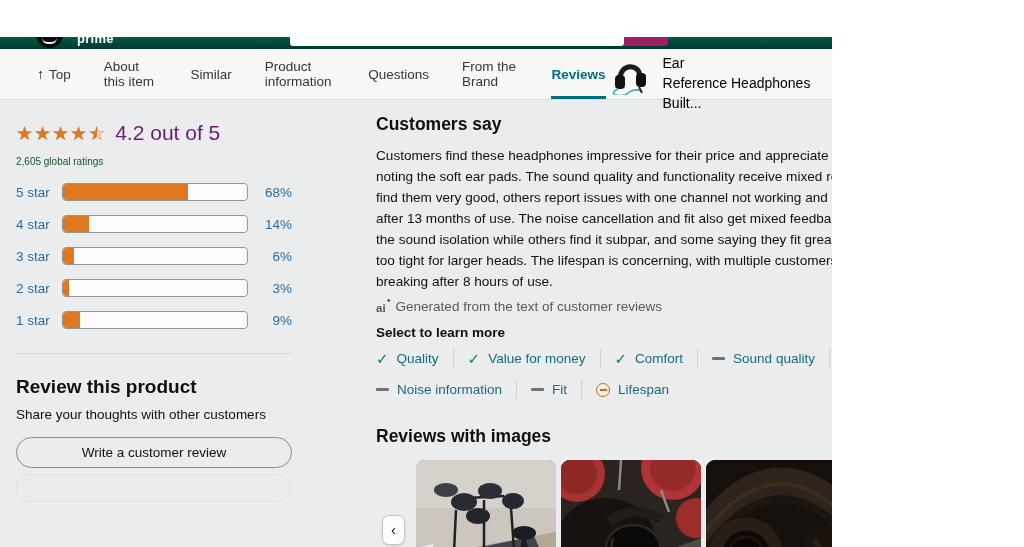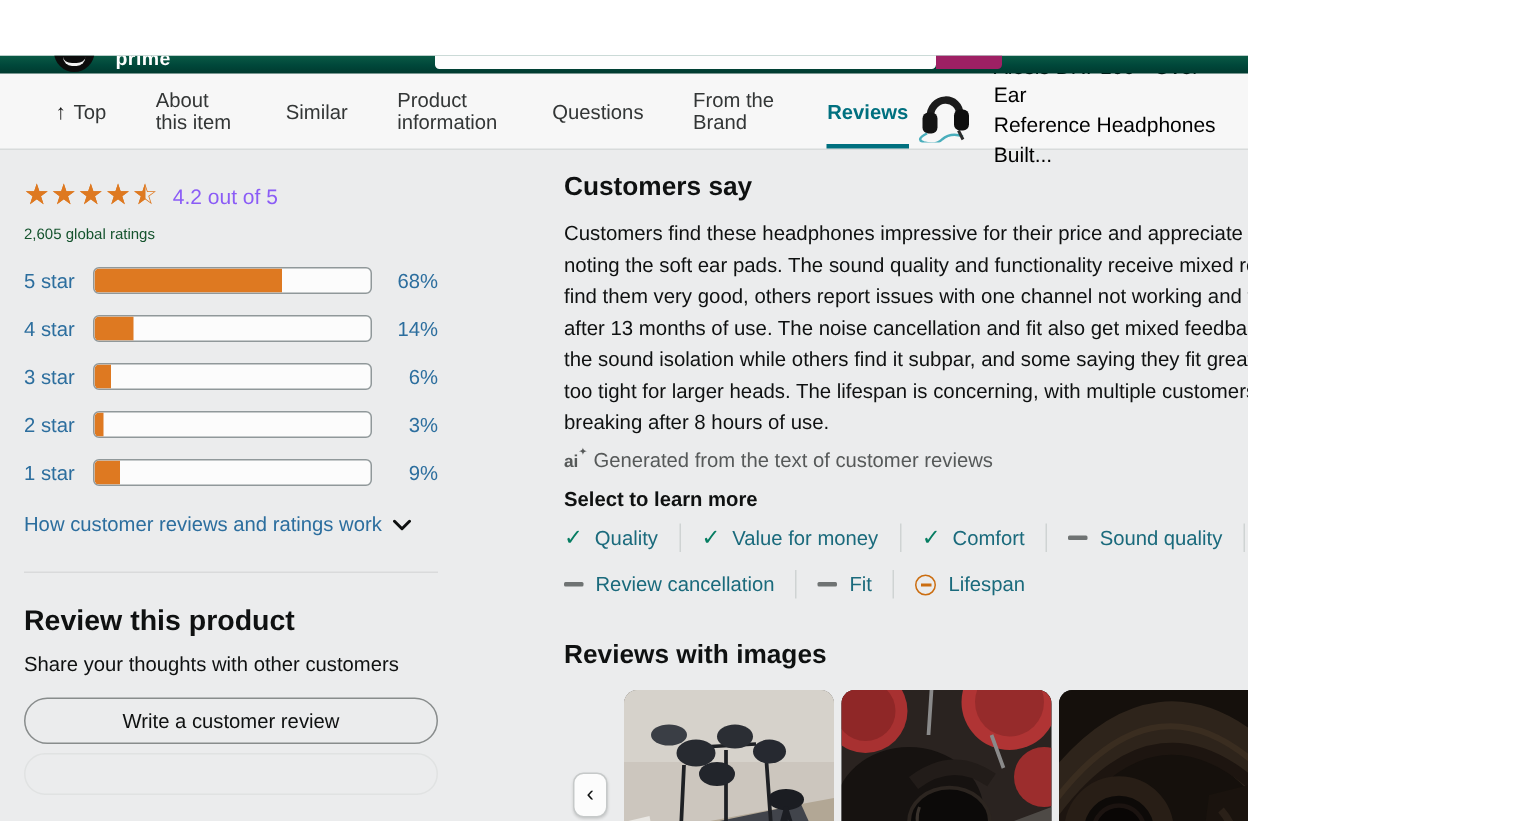--- a/index.html
+++ b/index.html
@@ -57,21 +57,21 @@
   
   .content { display:flex; padding:14px 14px 0 16px; }
   .left { width:276px; flex:none; }
   .right { flex:1; margin-left:84px; max-width:635px; }
 
   h2.big { font-size:21px; font-weight:700; letter-spacing:-.2px; }
   .star-row { display:flex; align-items:center; gap:9px; margin-top:7px; }
   .stars { position:relative; font-size:19px; line-height:1; letter-spacing:1px; color:#de7921; }
   .stars-outline { color:#de7921; }
   .stars-fill { position:absolute; left:0; top:0; overflow:hidden; white-space:nowrap; color:#de7921; }
-  .rating-text { font-size:14px; color:#8b5cf6; }
+  .rating-text { font-size:21px; color:#701a75; }
   .global-ratings { margin-top:11px; font-size:10px; color:#14532d; }
 
   .histogram { margin-top:16px; }
   .hist-row { display:flex; align-items:center; margin-bottom:14px; cursor:pointer; }
   .hist-label { width:46px; font-size:13.5px; color:#2c6e9e; }
   .bar-track {
     flex:1; height:18px; background:#fcfcfc; border:1px solid #90989a;
     border-radius:4px; position:relative; overflow:hidden;
   }
   .bar-fill {
@@ -239,26 +239,20 @@
         </div>
         <div class="hist-row">
           <span class="hist-label">1 star</span>
           <span class="bar-track">
               <span class="bar-fill" style="width: 9%;"></span>
             </span>
           <span class="hist-pct">9%</span>
         </div>
       </div>
 
-      <div class="how-link">
-        <span>How customer reviews and ratings work</span>
-        <svg width="12" height="8" viewBox="0 0 12 8">
-          <polyline points="1,1.5 6,6.5 11,1.5" fill="none" stroke="#0f1111" stroke-width="2" stroke-linecap="round" stroke-linejoin="round"></polyline>
-        </svg>
-      </div>
 
       <hr class="divider">
 
       <h2 class="mid">Review this product</h2>
       <div class="share-text">Share your thoughts with other customers</div>
       <button class="write-btn">Write a customer review</button>
       <div class="ghost-pill"></div>
     </aside>
 
     <section class="right">
@@ -288,21 +282,21 @@
         <span class="chip">
           <span class="dash-icon"></span>
           <span>Sound quality</span>
         </span>
         <span class="chip">
           <span class="dash-icon"></span>
           <span>Functionality</span>
         </span>
         <span class="chip">
           <span class="dash-icon"></span>
-          <span>Review cancellation</span>
+          <span>Noise information</span>
         </span>
         <span class="chip">
           <span class="dash-icon"></span>
           <span>Fit</span>
         </span>
         <span class="chip">
           <span class="minus-circle-icon">
               <i></i>
             </span>
           <span>Lifespan</span>

